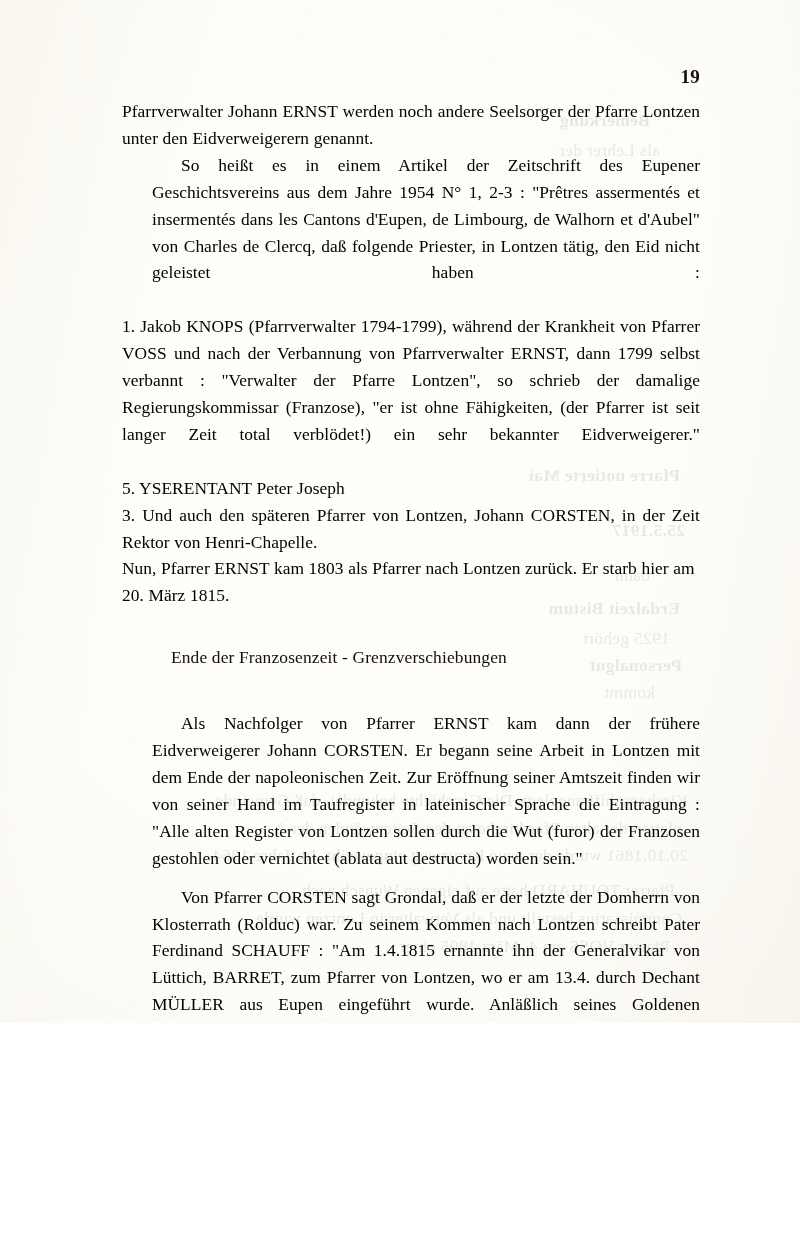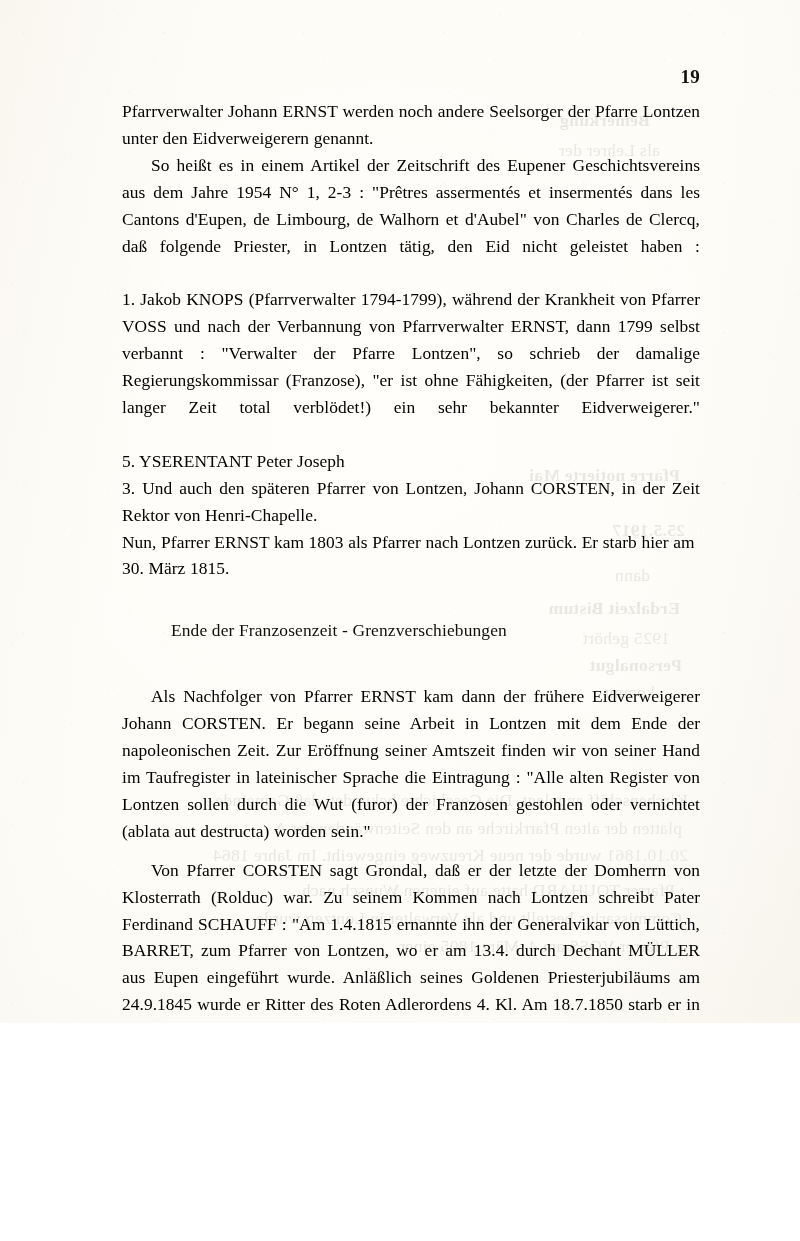--- a/index.html
+++ b/index.html
@@ -102,20 +102,21 @@
     font-size: 17.4px;
     line-height: 26.9px;
     color: #000000;
     text-align: justify;
     text-justify: inter-word;
     letter-spacing: 0.05px;
     word-spacing: 0.2px;
   }
   p.para.indent {
     text-indent: 29px;
+    margin-left: 30px;
   }
   p.para.gap {
     margin-top: 12px;
   }
   p.para.noj {
     text-align: left;
   }
 
   
   p.para.fulljust:after {
@@ -179,21 +180,21 @@
       <p class="para">Pfarrverwalter Johann ERNST werden noch andere Seelsorger der Pfarre Lontzen unter den Eidverweigerern genannt.</p>
 
       <p class="para indent fulljust">So heißt es in einem Artikel der Zeitschrift des Eupener Geschichtsvereins aus dem Jahre 1954 N° 1, 2-3 : "Prêtres assermentés et insermentés dans les Cantons d'Eupen, de Limbourg, de Walhorn et d'Aubel" von Charles de Clercq, daß folgende Priester, in Lontzen tätig, den Eid nicht geleistet haben :</p>
 
       <p class="para fulljust">1. Jakob KNOPS (Pfarrverwalter 1794-1799), während der Krankheit von Pfarrer VOSS und nach der Verbannung von Pfarrverwalter ERNST, dann 1799 selbst verbannt : "Verwalter der Pfarre Lontzen", so schrieb der damalige Regierungskommissar (Franzose), "er ist ohne Fähigkeiten, (der Pfarrer ist seit langer Zeit total verblödet!) ein sehr bekannter Eidverweigerer."</p>
 
       <p class="para noj">5. YSERENTANT Peter Joseph</p>
 
       <p class="para">3. Und auch den späteren Pfarrer von Lontzen, Johann CORSTEN, in der Zeit Rektor von Henri-Chapelle.</p>
 
-      <p class="para noj">Nun, Pfarrer ERNST kam 1803 als Pfarrer nach Lontzen zurück. Er starb hier am 30. März 1815.</p>
+      <p class="para noj">Nun, Pfarrer ERNST kam 1803 als Pfarrer nach Lontzen zurück. Er starb hier am 20. März 1815.</p>
 
       <div class="sp-before-heading"></div>
 
       <h2 class="section-heading">Ende der Franzosenzeit - Grenzverschiebungen</h2>
 
       <div class="sp-after-heading"></div>
 
       <p class="para indent">Als Nachfolger von Pfarrer ERNST kam dann der frühere Eidverweigerer Johann CORSTEN. Er begann seine Arbeit in Lontzen mit dem Ende der napoleonischen Zeit. Zur Eröffnung seiner Amtszeit finden wir von seiner Hand im Taufregister in lateinischer Sprache die Eintragung : "Alle alten Register von Lontzen sollen durch die Wut (furor) der Franzosen gestohlen oder vernichtet (ablata aut destructa) worden sein."</p>
 
       <p class="para indent gap fulljust">Von Pfarrer CORSTEN sagt Grondal, daß er der letzte der Domherrn von Klosterrath (Rolduc) war. Zu seinem Kommen nach Lontzen schreibt Pater Ferdinand SCHAUFF : "Am 1.4.1815 ernannte ihn der Generalvikar von Lüttich, BARRET, zum Pfarrer von Lontzen, wo er am 13.4. durch Dechant MÜLLER aus Eupen eingeführt wurde. Anläßlich seines Goldenen Priesterjubiläums am 24.9.1845 wurde er Ritter des Roten Adlerordens 4. Kl. Am 18.7.1850 starb er in der "alten" Pastorat nach neuntägiger Krankheit. Seine Klosterzeit hat er nie vergessen können. Er war ein "Liebhaber des Gebetes und der</p>

